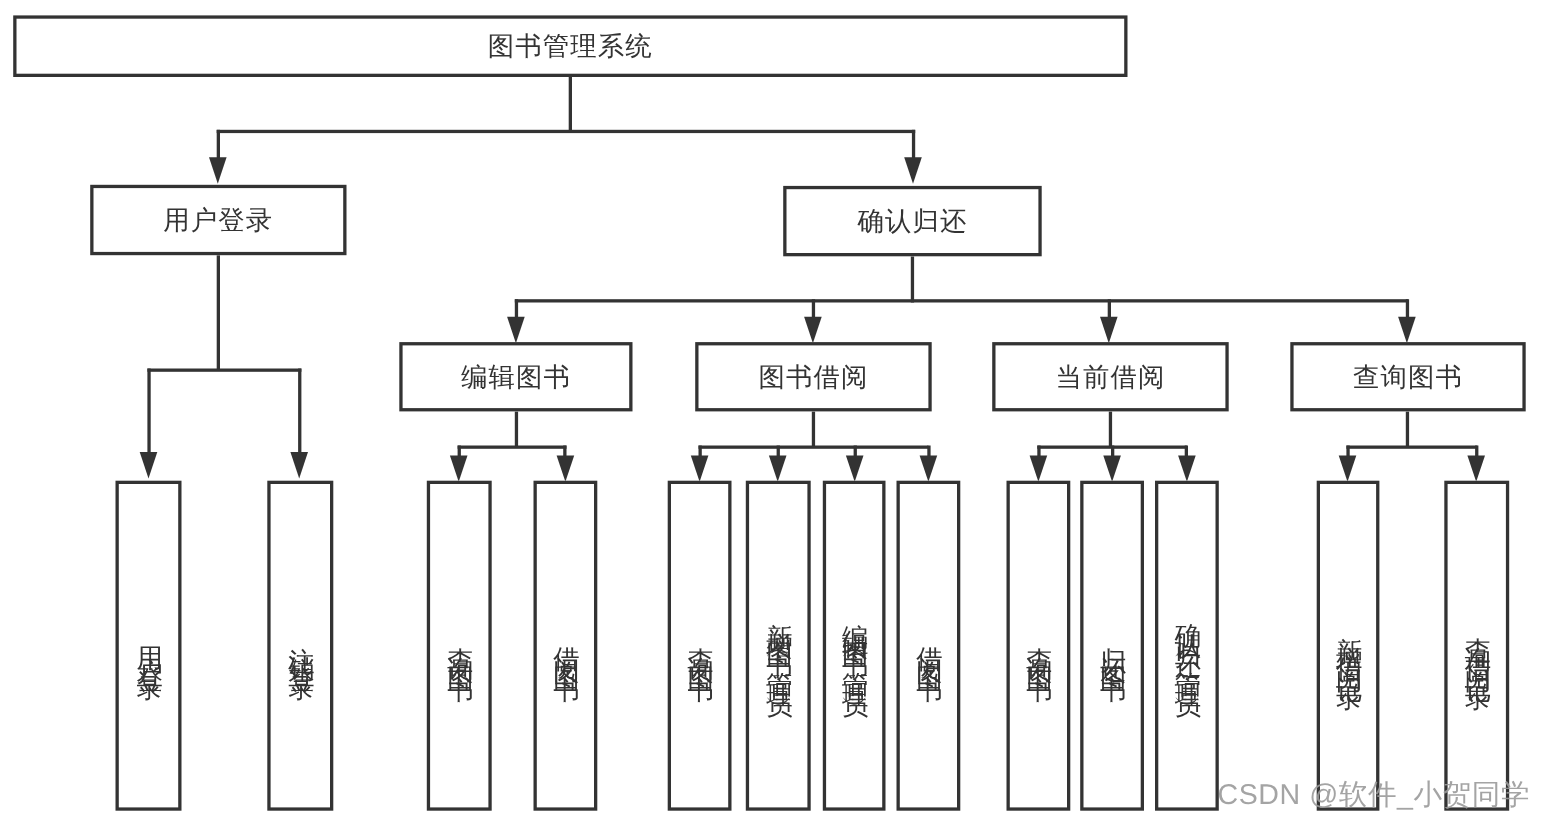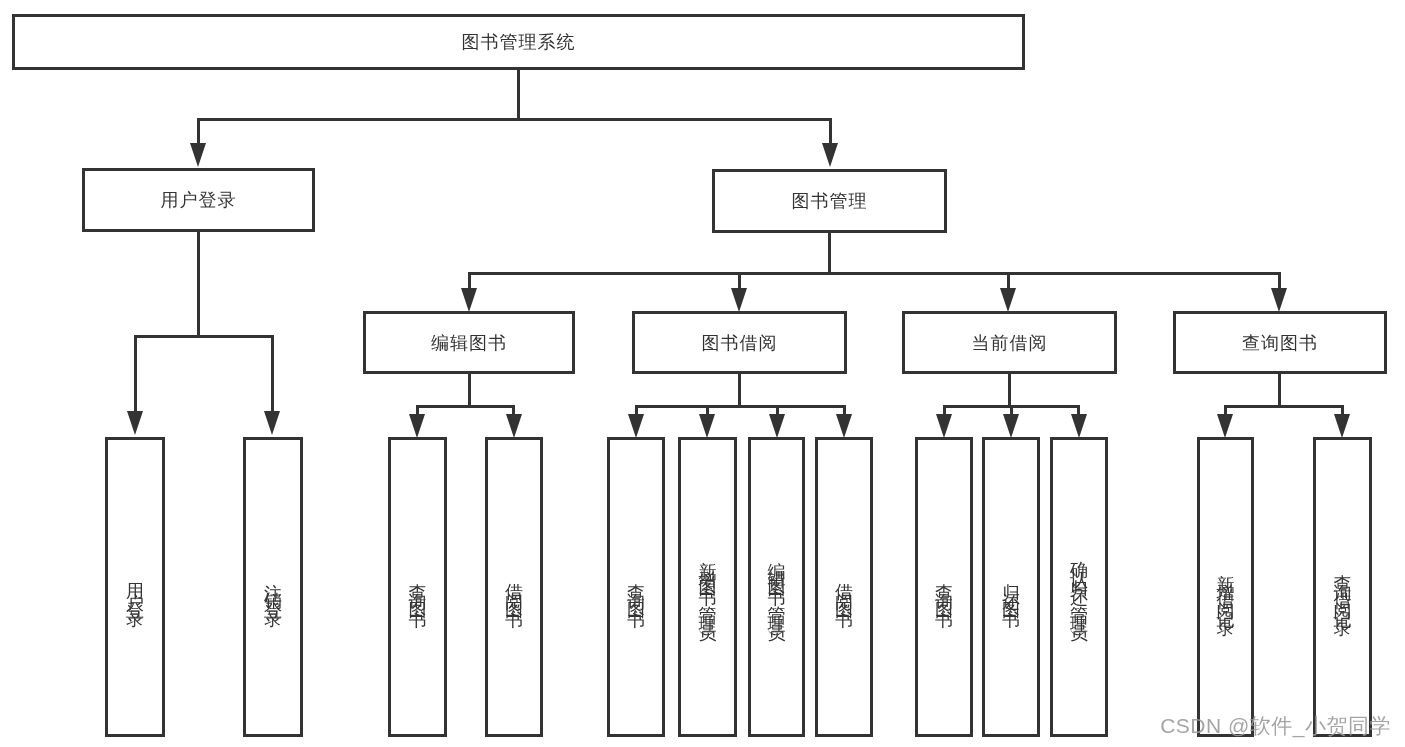--- a/index.html
+++ b/index.html
@@ -12,21 +12,21 @@
     color:#333333;
   }
   .box{
     position:absolute;
     box-sizing:border-box;
     border:3px solid #333333;
     background:#ffffff;
     display:flex;
     align-items:center;
     justify-content:center;
-    font-size:18px;
+    font-size:24px;
     color:#333333;
     letter-spacing:1px;
     z-index:2;
   }
   .vbox{
     writing-mode:vertical-rl;
     text-orientation:mixed;
     letter-spacing:9px;
     line-height:1;
   }
@@ -35,21 +35,21 @@
   .tri{
     position:absolute;width:0;height:0;
     border-left:8px solid transparent;
     border-right:8px solid transparent;
     border-top:24px solid #333333;
     z-index:1;
   }
   .watermark{
     position:absolute;
     right:14px;bottom:7px;
-    font-size:21px;
+    font-size:26px;
     color:#9b9b9b;
     opacity:.9;
     z-index:5;
     letter-spacing:.5px;
     white-space:nowrap;
   }
 </style>
 </head>
 <body>
 
@@ -58,21 +58,21 @@
   <div class="box" style="left:12px;top:14px;width:1013px;height:56px">图书管理系统</div>
 
   <div class="vline" style="left:517px;top:70px;height:50px"></div>
   <div class="hline" style="left:197px;top:118px;width:635px"></div>
   <div class="vline" style="left:197px;top:118px;height:28px"></div>
   <div class="tri" style="left:190px;top:143px"></div>
   <div class="vline" style="left:829px;top:118px;height:28px"></div>
   <div class="tri" style="left:822px;top:143px"></div>
 
   <div class="box" style="left:82px;top:168px;width:233px;height:64px">用户登录</div>
-  <div class="box" style="left:712px;top:169px;width:235px;height:64px">图书管理</div>
+  <div class="box" style="left:712px;top:169px;width:235px;height:64px">确认归还</div>
 
   <div class="vline" style="left:197px;top:232px;height:105px"></div>
   <div class="hline" style="left:134px;top:335px;width:140px"></div>
   <div class="vline" style="left:134px;top:335px;height:78px"></div>
   <div class="tri" style="left:127px;top:411px"></div>
   <div class="vline" style="left:271px;top:335px;height:78px"></div>
   <div class="tri" style="left:264px;top:411px"></div>
 
   <div class="vline" style="left:828px;top:233px;height:42px"></div>
   <div class="hline" style="left:468px;top:272px;width:812px"></div>

